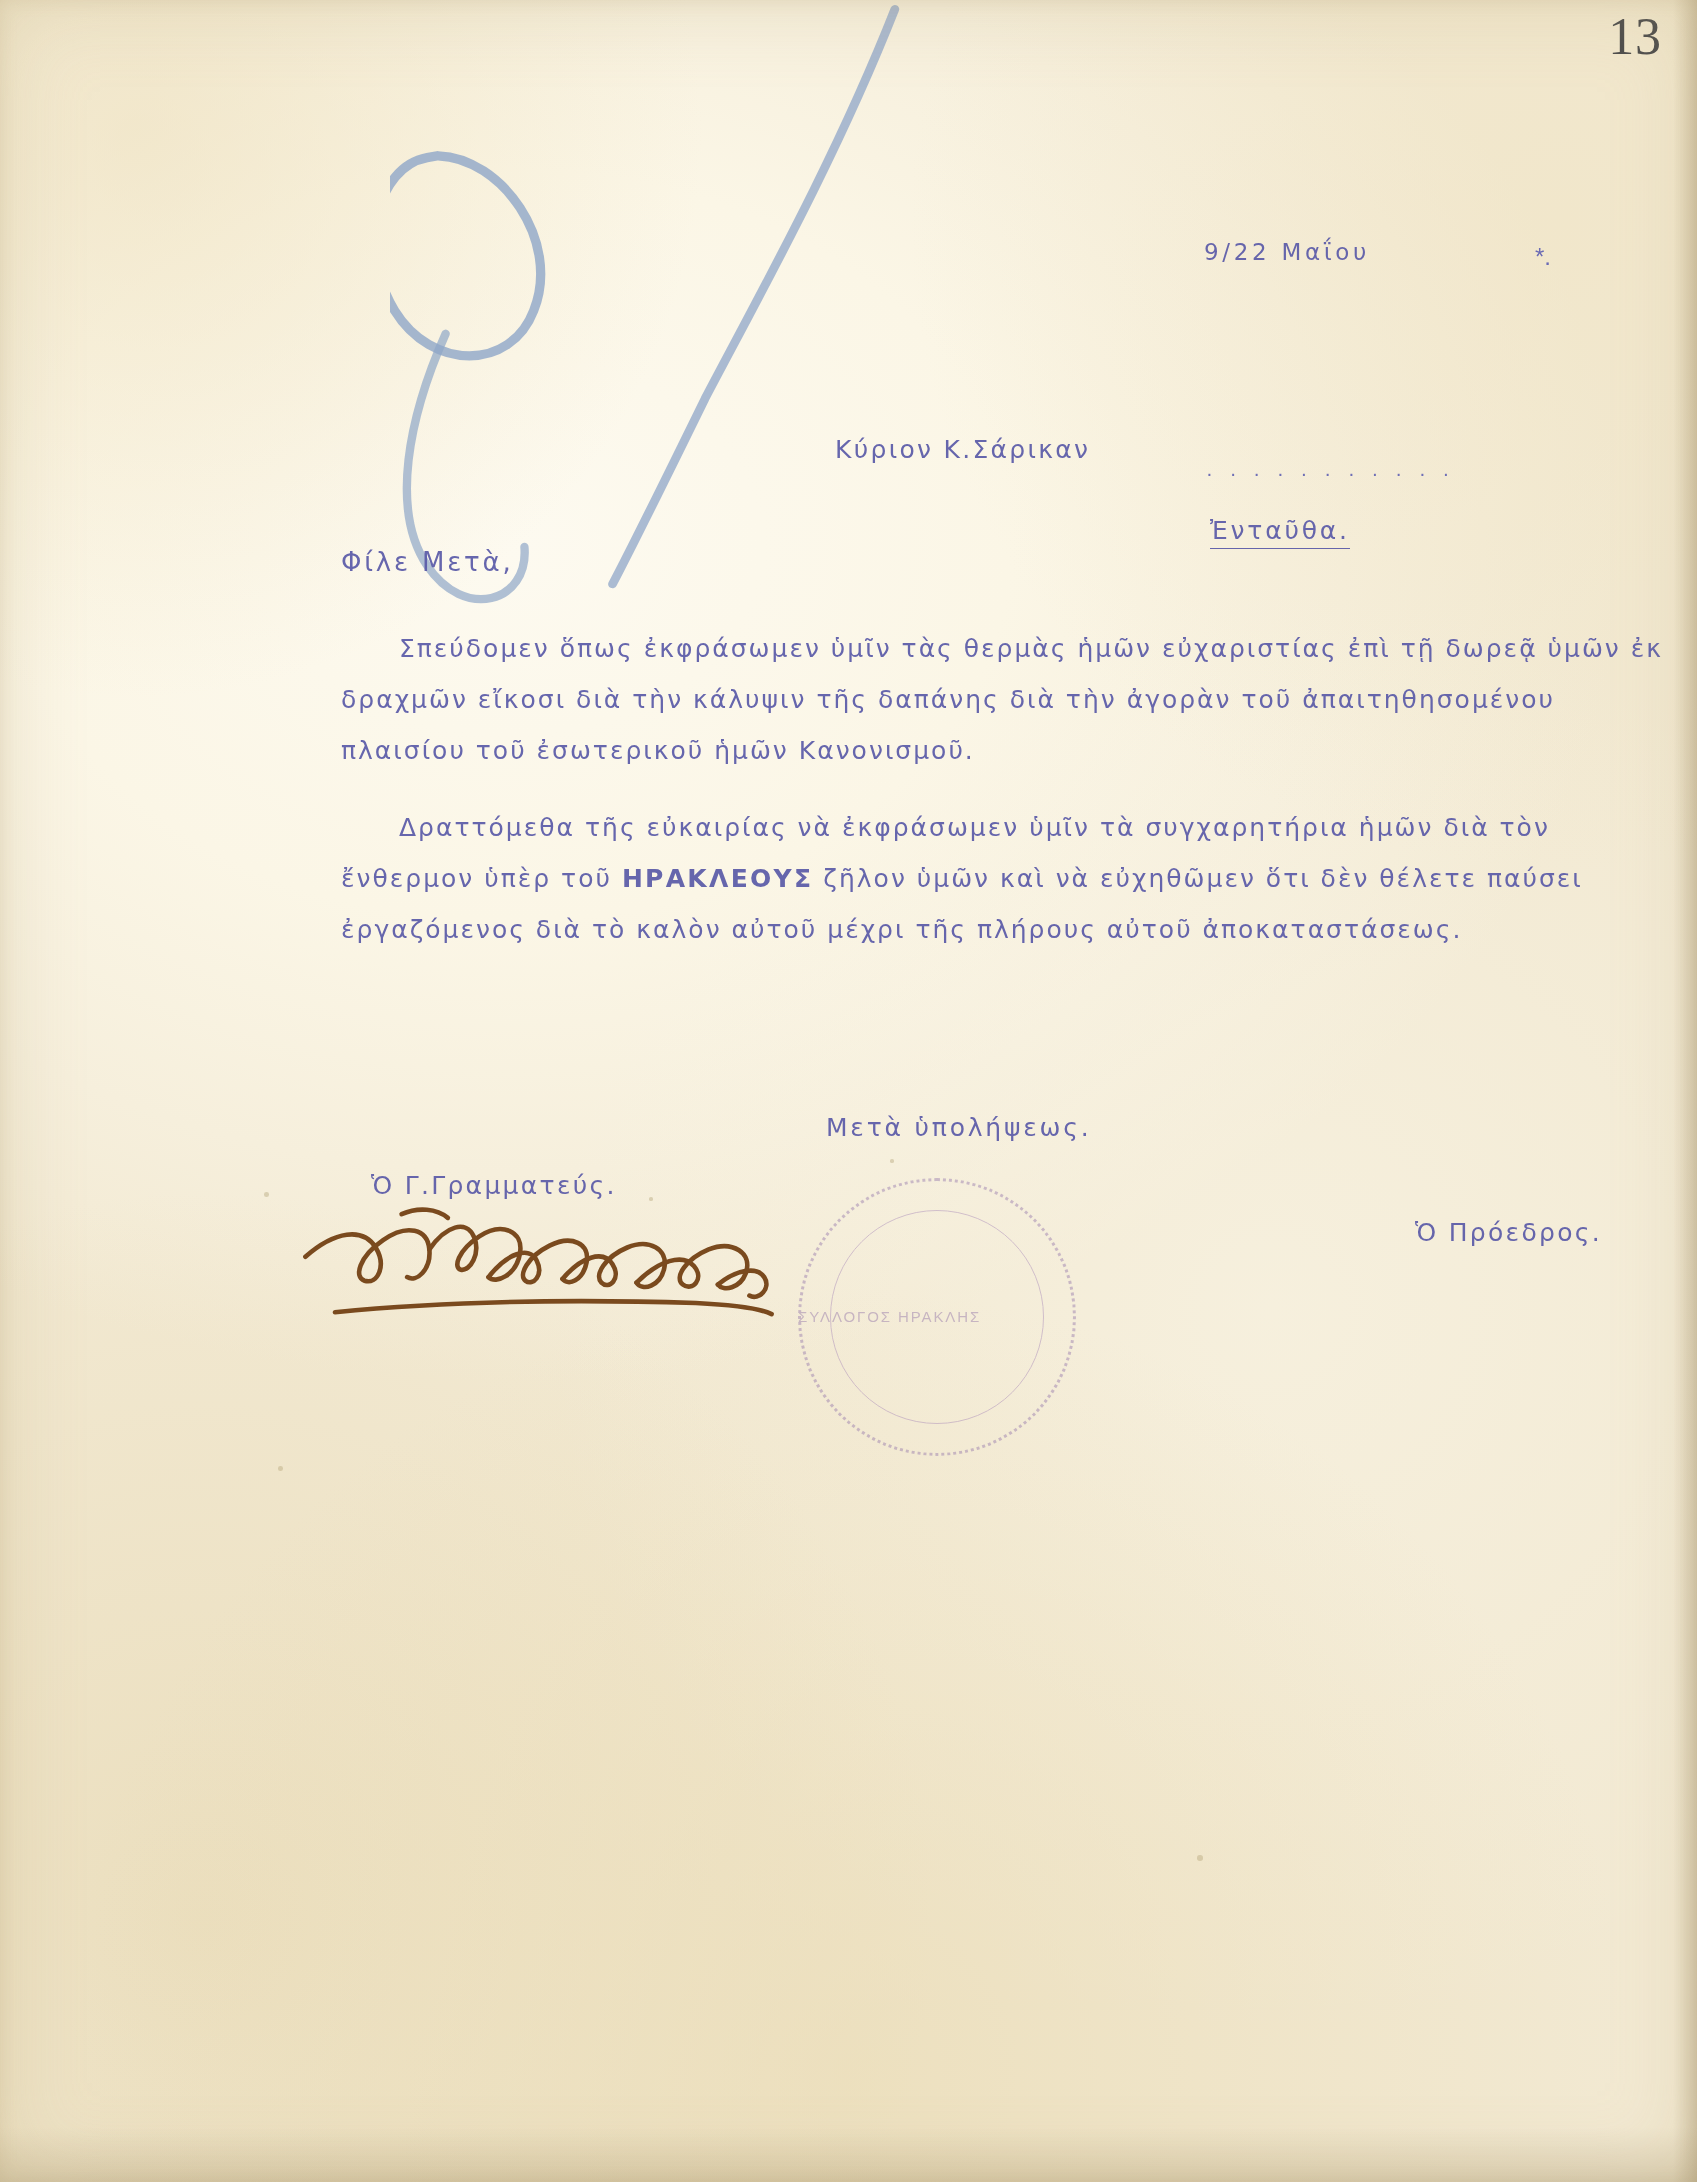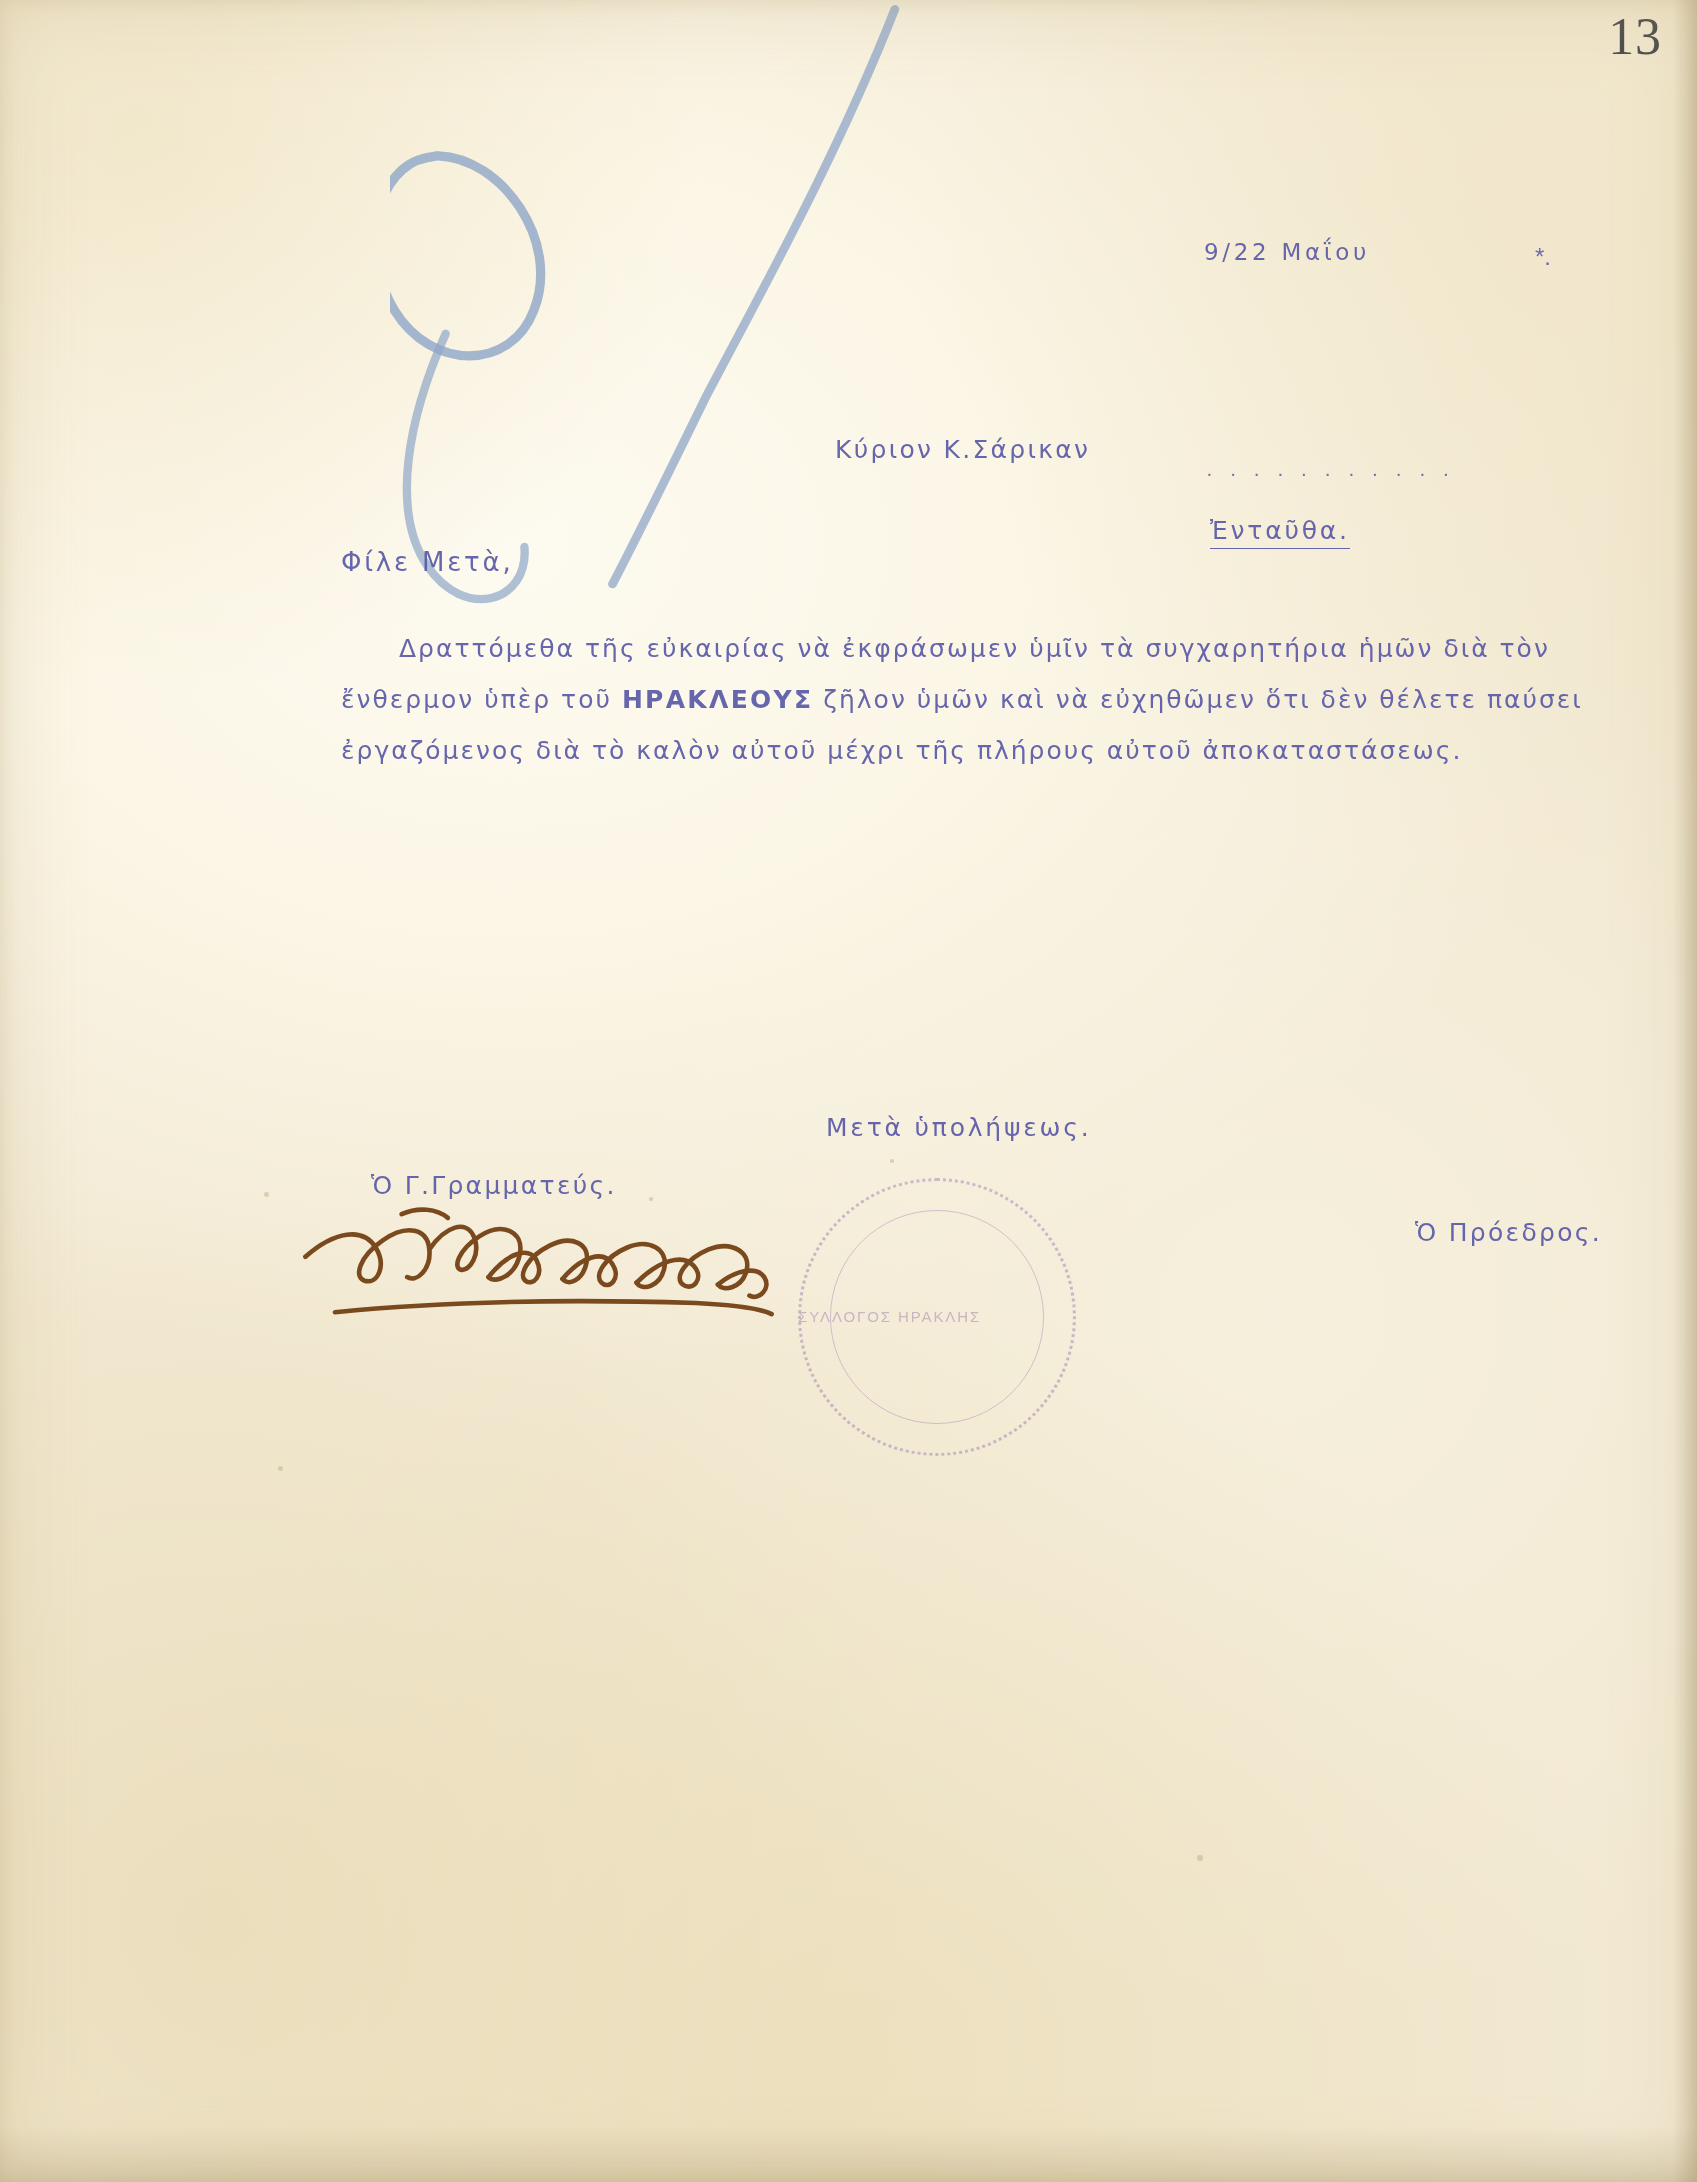--- a/index.html
+++ b/index.html
@@ -230,20 +230,23 @@
   <div class="ink date-line">9/22 Μαΐου</div>
   <div class="date-mark">*.</div>
 
   <div class="ink addressee">Κύριον Κ.Σάρικαν</div>
   <div class="dots-line">· · · · · · · · · · · · · · · ·</div>
   <div class="ink enclosure">Ἐνταῦθα.</div>
 
   <div class="ink salutation">Φίλε Μετὰ,</div>
 
   <div class="ink body">
+    <p>
+      <span>Σπεύδομεν ὅπως ἐκφράσωμεν ὑμῖν τὰς θερμὰς ἡμῶν εὐχαριστίας ἐπὶ τῇ δωρεᾷ ὑμῶν ἐκ δραχμῶν εἴκοσι διὰ τὴν κάλυψιν τῆς δαπάνης διὰ τὴν ἀγορὰν τοῦ ἀπαιτηθησομένου πλαισίου τοῦ ἐσωτερικοῦ ἡμῶν Κανονισμοῦ.</span>
+    </p>
     <p>
       <span>Δραττόμεθα τῆς εὐκαιρίας νὰ ἐκφράσωμεν ὑμῖν τὰ συγχαρητήρια ἡμῶν διὰ τὸν ἔνθερμον ὑπὲρ τοῦ </span><span class="hl">ΗΡΑΚΛΕΟΥΣ</span><span> ζῆλον ὑμῶν καὶ νὰ εὐχηθῶμεν ὅτι δὲν θέλετε παύσει ἐργαζόμενος διὰ τὸ καλὸν αὐτοῦ μέχρι τῆς πλήρους αὐτοῦ ἀποκαταστάσεως.</span>
     </p>
   </div>
 
   <div class="ink closing">Μετὰ ὑπολήψεως.</div>
   <div class="ink sig-left-title">Ὁ Γ.Γραμματεύς.</div>
   <div class="ink sig-right-title">Ὁ Πρόεδρος.</div>
 
   <svg class="signature" viewBox="0 0 640 160" fill="none">

